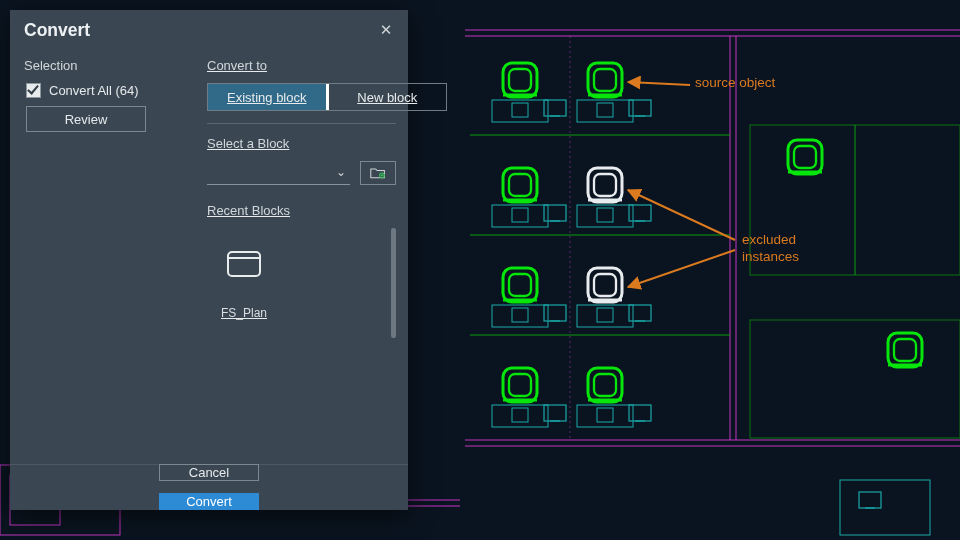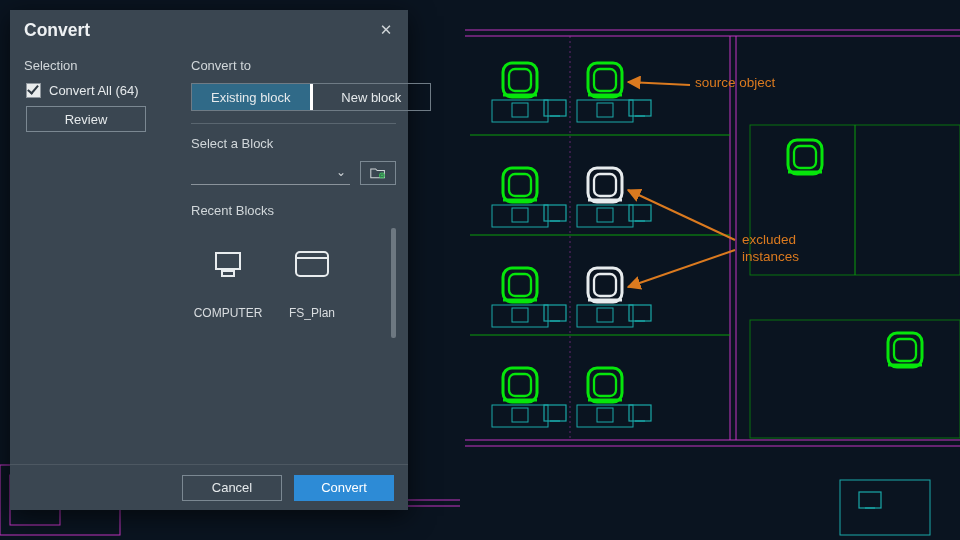--- a/index.html
+++ b/index.html
@@ -25,26 +25,26 @@
     height: 40px; display: flex; align-items: center; padding: 0 12px 0 14px;
   }
   .titlebar .title { font-size: 17.5px; font-weight: 600; color:#eef1f3; }
   .titlebar .spacer { flex: 1; }
   .titlebar .close {
     width: 20px; height: 20px; display:flex; align-items:center; justify-content:center;
     color:#cfd4d7; cursor:pointer; font-size:15px;
   }
 
   .body {
-    flex: 1; display: flex; padding: 6px 12px 0 14px; gap: 12px;
+    flex: 1; display: flex; padding: 6px 12px 0 14px; gap: 28px;
     min-height: 0;
   }
 
   .col-left { width: 155px; }
-  .col-right { flex: 1; display:flex; flex-direction:column; min-width:0; }
+  .col-right { flex: 1; display:flex; flex-direction:column; min-width:0;text-decoration:underline; }
 
   .sec-label { color:#d1d7da; font-size:13px; margin-bottom:10px; padding-top:2px;}
 
   .check-row { display:flex; align-items:center; gap:8px; margin-bottom:8px; padding-left:2px;}
   .checkbox {
     width:15px; height:15px; background:#e8ebec; border:1px solid #8f979e; position:relative;
   }
   .checkbox::after{
     content:""; position:absolute; left:3px; top:-1px; width:4px; height:9px;
     border:solid #2f3a43; border-width:0 2px 2px 0; transform:rotate(40deg);
@@ -95,21 +95,21 @@
     border:1px solid transparent;
   }
   .block-tile.selected .thumb { border-color:#2d8bd6; }
   .block-tile .cap {
     font-size:12px; color:#d9dde0; text-align:center; width:72px;
     white-space:nowrap; overflow:hidden; text-overflow:ellipsis;
   }
 
   .footer {
     height:46px; display:flex; align-items:center; justify-content:flex-end;
-    gap:12px; padding:0 14px; border-top:1px solid #4d5862;
+    gap:12px; padding:0 14px; border-top:1px solid #4d5862;flex-direction:column;
   }
   .footer .btn { width:100px; }
 
   
   .anno {
     position:absolute; color:#db7a1f; font-size:13.5px; font-family:Arial, sans-serif;
     pointer-events:none;
   }
 </style>
 </head>
@@ -258,29 +258,20 @@
         </div>
       </div>
 
       <div class="sec-label" style="margin-bottom:8px;">Recent Blocks</div>
 
       <div class="recent-area">
         <div class="recent-grid">
 
 
 
-          <div class="block-tile">
-            <div class="thumb">
-              <svg width="30" height="30" viewBox="0 0 30 30">
-                <rect x="3" y="4" width="24" height="16" fill="none" stroke="#e8ecee" stroke-width="2"></rect>
-                <rect x="9" y="22" width="12" height="5" fill="none" stroke="#e8ecee" stroke-width="2"></rect>
-              </svg>
-            </div>
-            <div class="cap">COMPUTER</div>
-          </div>
 
           <div class="block-tile">
             <div class="thumb">
               <svg width="40" height="36" viewBox="0 0 40 36">
                 <rect x="4" y="6" width="32" height="24" rx="4" fill="none" stroke="#e8ecee" stroke-width="2"></rect>
                 <line x1="4" y1="12" x2="36" y2="12" stroke="#e8ecee" stroke-width="2"></line>
               </svg>
             </div>
             <div class="cap">FS_Plan</div>
           </div>

